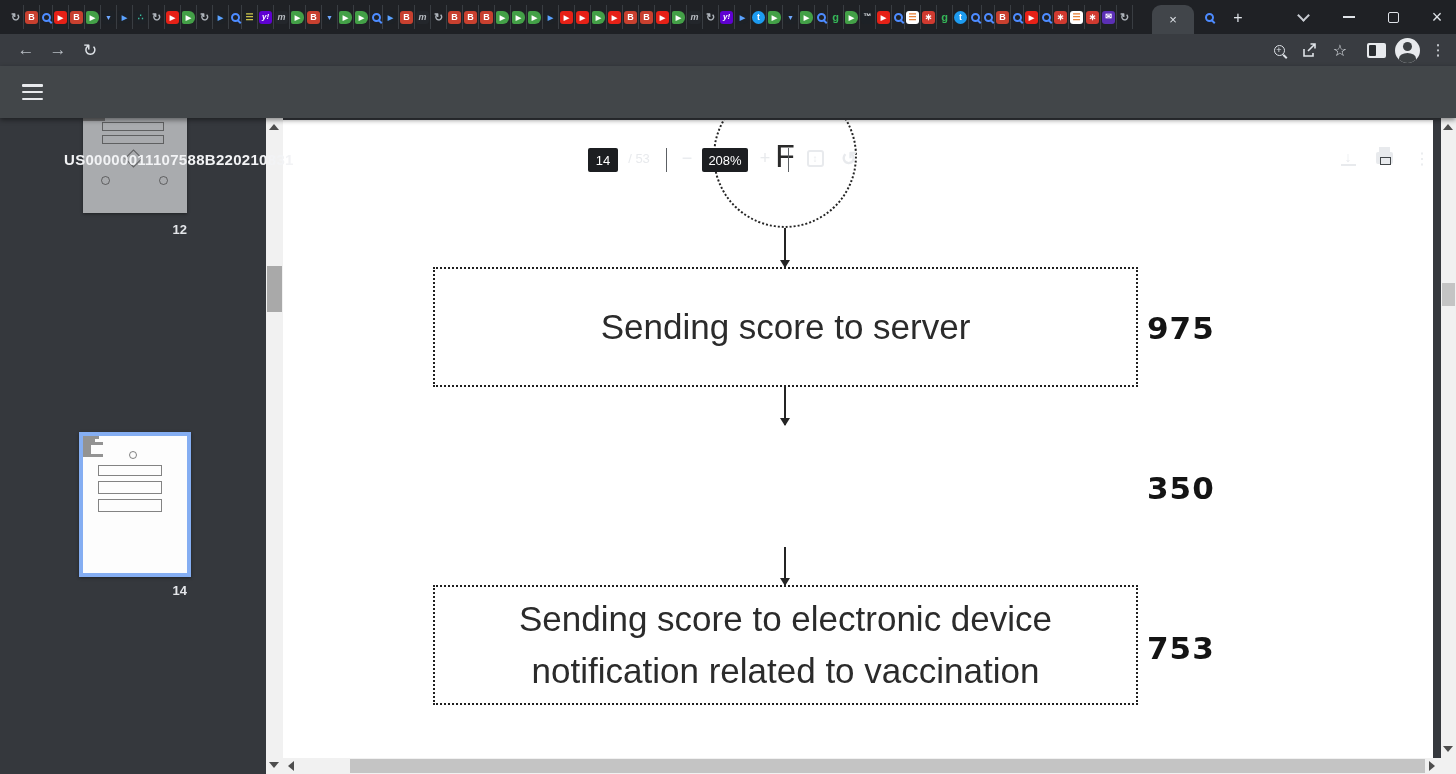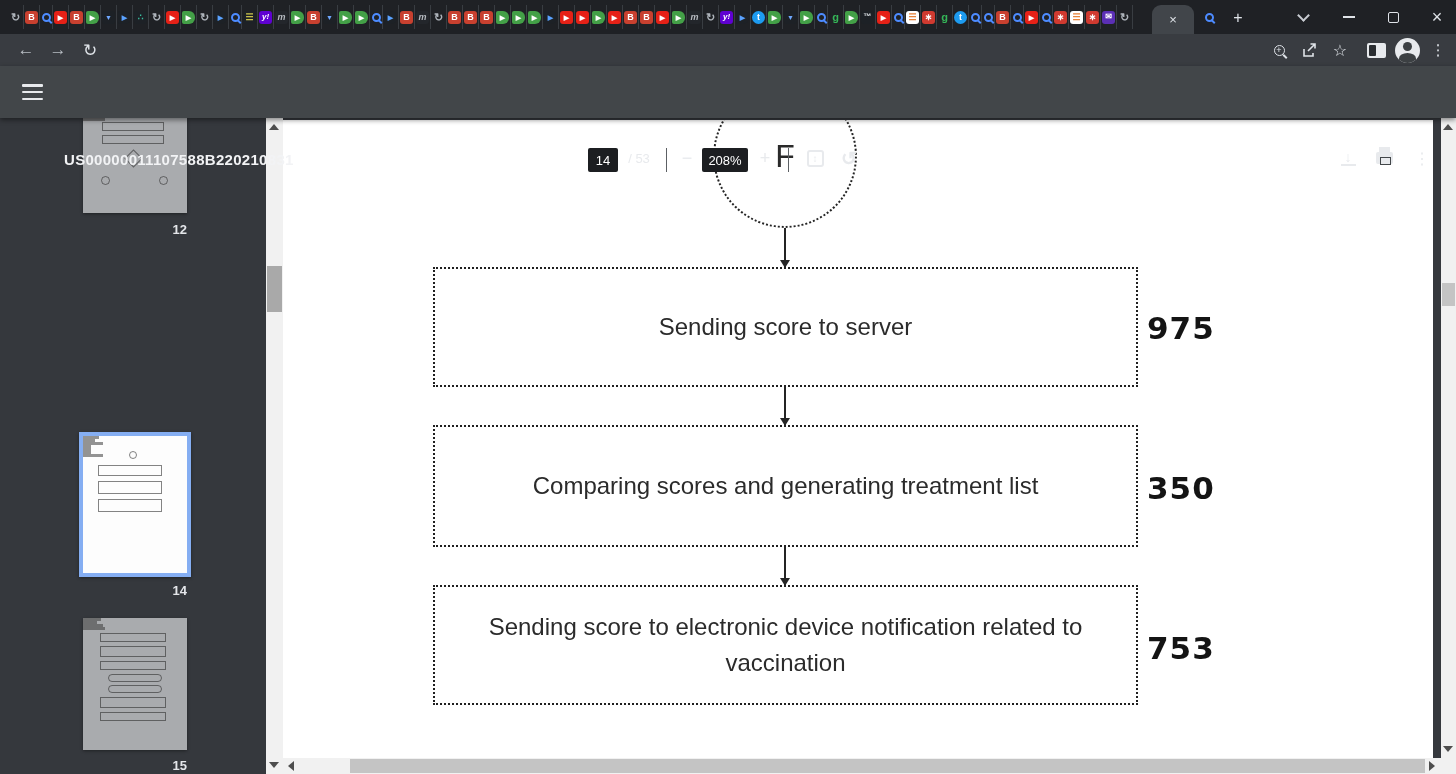--- a/index.html
+++ b/index.html
@@ -69,21 +69,21 @@
   .sbthumb { position:absolute; background:#b9b9b9; cursor:pointer; }
   .sbarrow { position:absolute; width:0; height:0; cursor:pointer; }
   .up { border-left:5px solid transparent; border-right:5px solid transparent; border-bottom:6px solid #4e4e4e; }
   .dn { border-left:5px solid transparent; border-right:5px solid transparent; border-top:6px solid #4e4e4e; }
   .lf { border-top:5px solid transparent; border-bottom:5px solid transparent; border-right:6px solid #4e4e4e; }
   .rt { border-top:5px solid transparent; border-bottom:5px solid transparent; border-left:6px solid #4e4e4e; }
 
   
   .docpage { position:absolute; left:283px; top:120px; width:1150px; height:638px; background:#fff; overflow:hidden; }
   .fc-circle { position:absolute; left:430px; top:-36px; width:144px; height:144px; border:2.5px dotted #242424; border-radius:50%; display:flex; align-items:center; justify-content:center; font-size:32px; color:#2a2a2a; }
-  .fc-box { position:absolute; left:150px; width:705px; border:2.5px dotted #1f1f1f; display:flex; align-items:center; justify-content:center; text-align:center; font-size:24px; color:#2b2b2b; padding:0 30px; line-height:1.5; }
+  .fc-box { position:absolute; left:150px; width:705px; border:2.5px dotted #1f1f1f; display:flex; align-items:center; justify-content:center; text-align:center; font-size:35px; color:#2b2b2b; padding:0 30px; line-height:1.5; }
   .fc-ref { position:absolute; left:864px; font-size:31px; font-weight:bold; color:#141414; letter-spacing:1px; font-family:"DejaVu Sans",sans-serif; }
   .fc-arrow { position:absolute; left:501px; width:2px; background:#242424; }
   .fc-arrow::after { content:""; position:absolute; bottom:-1px; left:-4px; border-left:5px solid transparent; border-right:5px solid transparent; border-top:8px solid #242424; }
 </style>
 </head>
 <body>
 
 <div id="app">
 
   <div class="tabstrip">
@@ -421,58 +421,39 @@
         <div class="skf" style="left:82%;top:32px;width:8px;height:3px;"></div>
         <div class="sk" style="left:14%;top:45px;width:62%;height:13px;"></div>
         <div class="skf" style="left:82%;top:49px;width:8px;height:3px;"></div>
         <div class="sk" style="left:14%;top:63px;width:62%;height:13px;"></div>
         <div class="skf" style="left:82%;top:67px;width:8px;height:3px;"></div>
         <div class="skf" style="left:40px;bottom:12px;width:20px;height:3px;"></div>
       </div>
       <div class="plabel" style="top:151px;">14</div>
     </div>
 
-    <div class="thumbwrap" style="top:500px;">
-      <div class="tpage" style="height:132px;">
-        <div class="skf" style="left:8px;top:5px;width:18px;height:3px;"></div>
-        <div class="skf" style="left:40px;top:5px;width:14px;height:3px;"></div>
-        <div class="skf" style="left:70px;top:5px;width:20px;height:3px;"></div>
-        <div class="sk" style="left:16%;top:15px;width:64%;height:9px;"></div>
-        <div class="sk" style="left:16%;top:28px;width:64%;height:11px;"></div>
-        <div class="sk" style="left:16%;top:43px;width:64%;height:9px;"></div>
-        <div class="sk" style="left:24%;top:56px;width:52%;height:8px;border-radius:4px;"></div>
-        <div class="sk" style="left:24%;top:67px;width:52%;height:8px;border-radius:4px;"></div>
-        <div class="sk" style="left:16%;top:79px;width:64%;height:11px;"></div>
-        <div class="sk" style="left:16%;top:94px;width:64%;height:9px;"></div>
-        <div class="skf" style="left:42px;bottom:8px;width:22px;height:3px;"></div>
-      </div>
-      <div class="plabel" style="top:140px;">15</div>
-    </div>
   </div>
 
   <div class="sbtrack" style="left:266px;top:118px;width:17px;height:656px;"></div>
   <div class="sbarrow up" style="left:269px;top:124px;"></div>
   <div class="sbthumb" style="left:267px;top:266px;width:15px;height:46px;background:#a9a9a9;"></div>
   <div class="sbarrow dn" style="left:269px;top:762px;"></div>
 
   <div class="docpage">
     <div class="fc-circle">
       <span>F</span>
     </div>
     <div class="fc-arrow" style="top:108px;height:39px;"></div>
 
     <div class="fc-box" style="top:147px;height:120px;">
       <span>Sending score to server</span>
     </div>
     <div class="fc-ref" style="top:190px;">975</div>
 
     <div class="fc-arrow" style="top:267px;height:38px;"></div>
-    <div class="fc-box" style="top:305px;height:122px;">
-      <span>Comparing scores and generating treatment list</span>
-    </div>
     <div class="fc-ref" style="top:350px;">350</div>
 
     <div class="fc-arrow" style="top:427px;height:38px;"></div>
     <div class="fc-box" style="top:465px;height:120px;">
       <span>Sending score to electronic device notification related to vaccination</span>
     </div>
     <div class="fc-ref" style="top:510px;">753</div>
   </div>
 
   <div class="sbtrack" style="left:1441px;top:118px;width:15px;height:656px;"></div>

